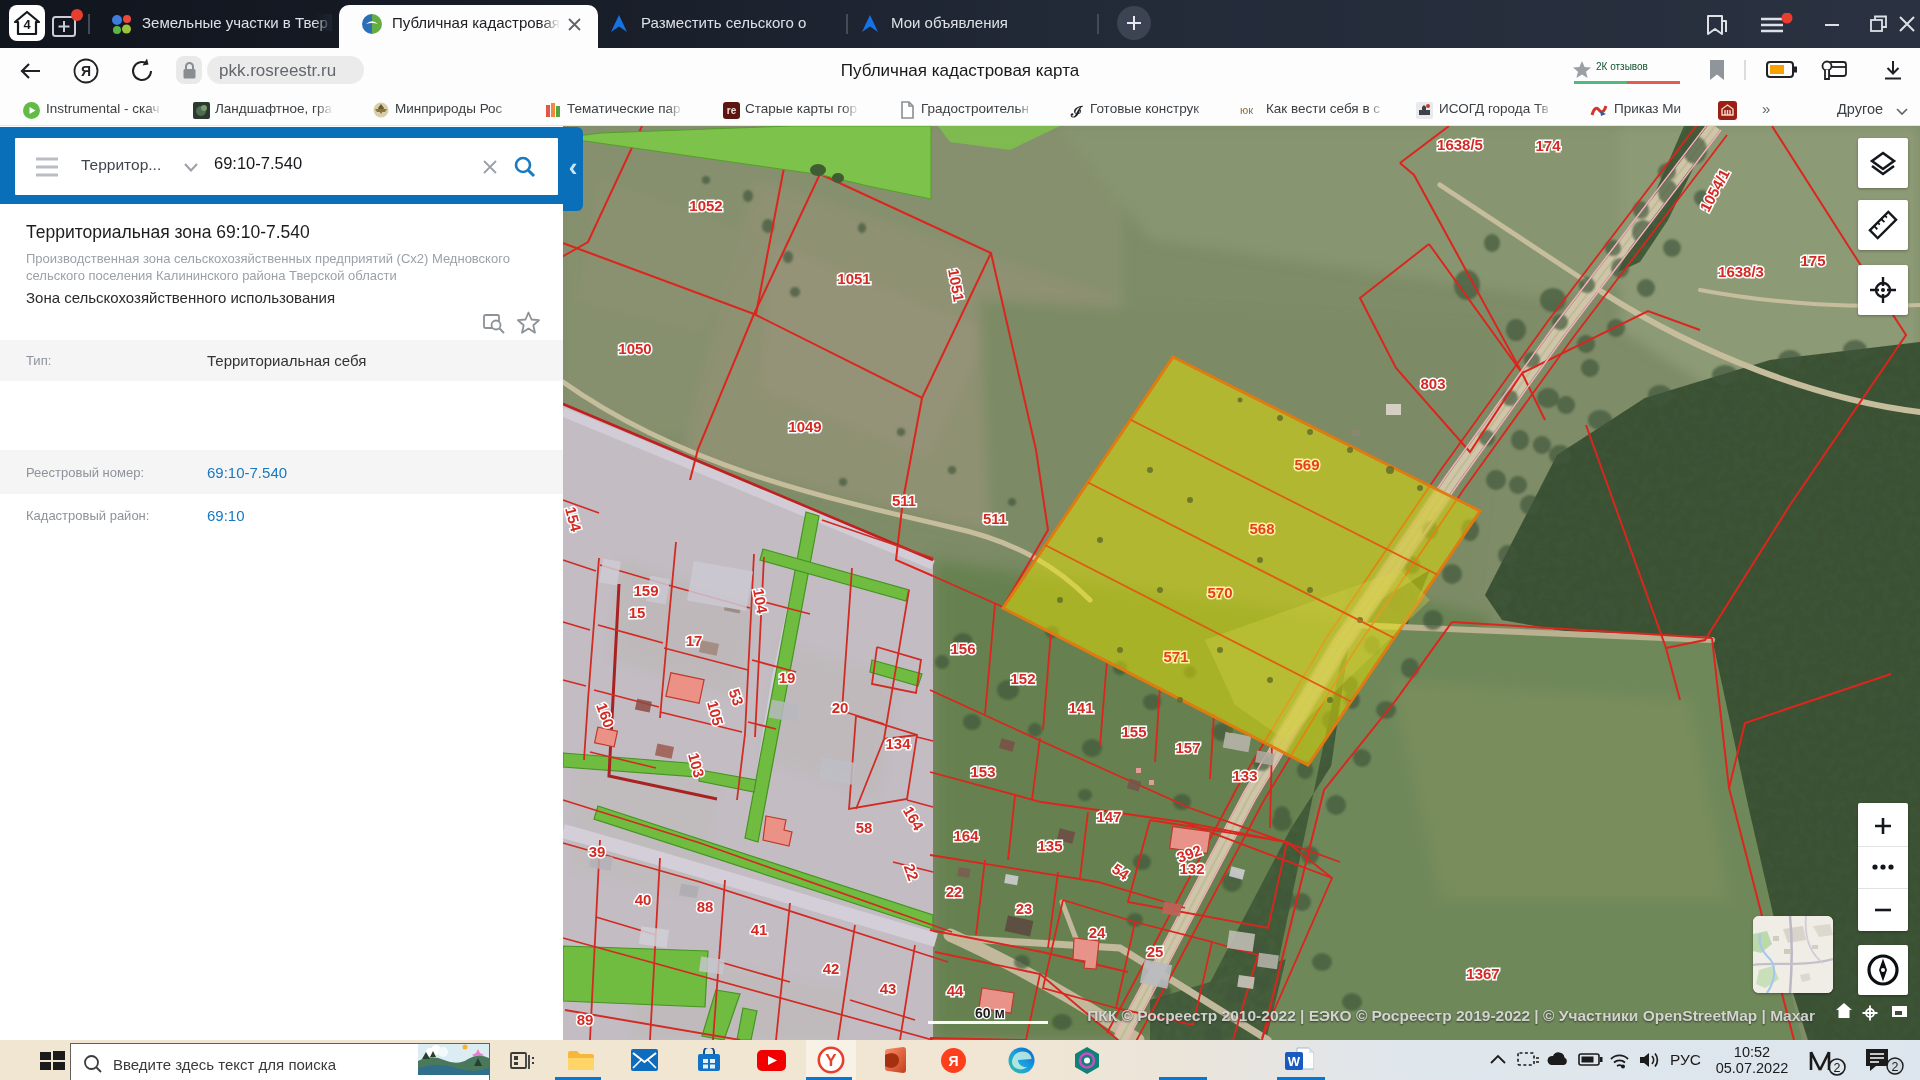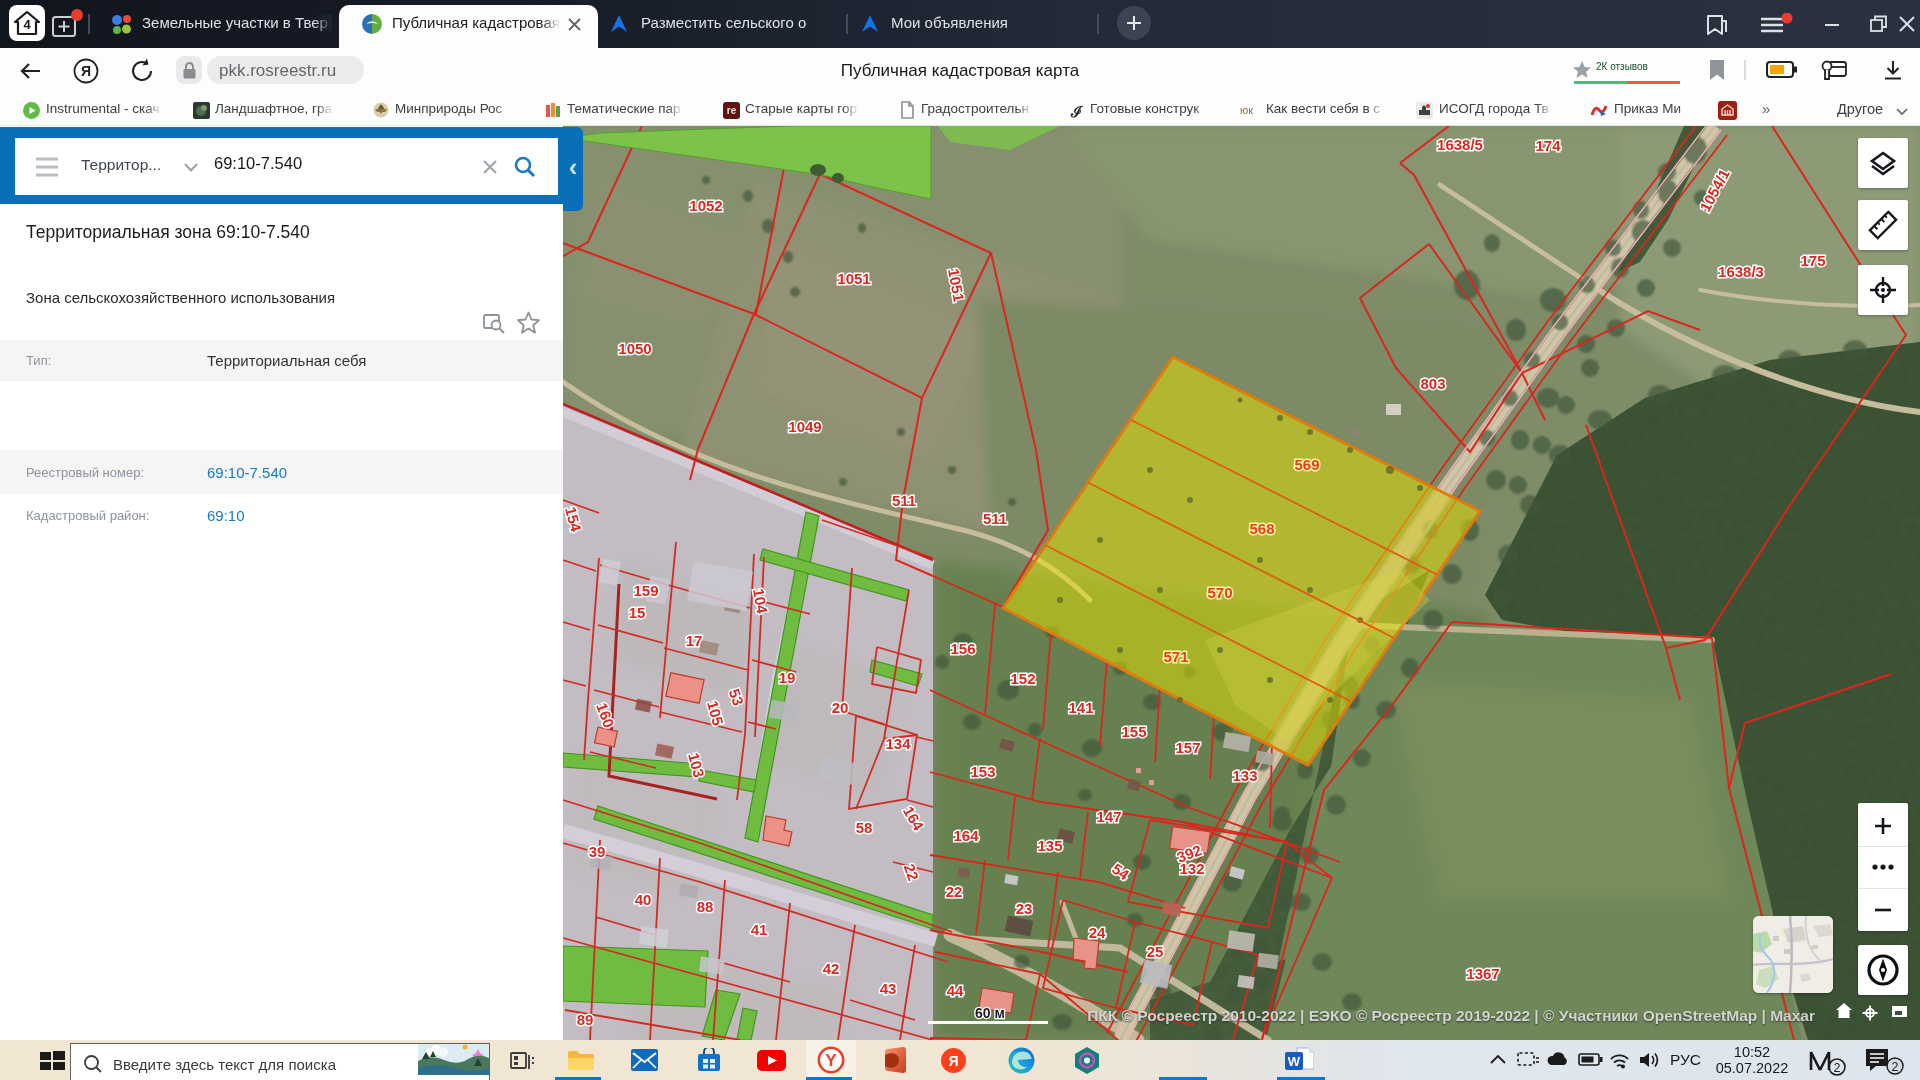--- a/index.html
+++ b/index.html
@@ -717,20 +717,21 @@
     <div class="abs" style="left:199px;top:16px;font-size:16.5px;color:#16181b">69:10-7.540</div>
     <svg class="abs" style="left:466px;top:20px" width="18" height="18">
           <path d="M3 3 L15 15 M15 3 L3 15" stroke="#9aa1a8" stroke-width="1.8"></path>
         </svg>
     <svg class="abs" style="left:498px;top:17px" width="24" height="24">
           <circle cx="10" cy="10" r="7" fill="none" stroke="#1a7ac0" stroke-width="2.6"></circle>
           <path d="M15.5 15.5 L21 21" stroke="#1a7ac0" stroke-width="3"></path>
         </svg>
   </div>
   <div class="abs" style="left:26px;top:96px;font-size:17.5px;font-weight:normal;color:#1c1c1c">Территориальная зона 69:10-7.540</div>
+  <div class="abs" style="left:26px;top:124px;width:512px;font-size:13px;color:#9ba1a8;line-height:17px">Производственная зона сельскохозяйственных предприятий (Сх2) Медновского сельского поселения Калининского района Тверской области</div>
   <div class="abs" style="left:26px;top:163px;font-size:15px;color:#2a2a2a">Зона сельскохозяйственного использования</div>
   <svg class="abs" style="left:483px;top:186px" width="24" height="22">
         <rect x="1" y="3" width="15" height="13" rx="1.5" fill="none" stroke="#8b9298" stroke-width="1.8"></rect>
         <circle cx="13" cy="13" r="4.5" fill="#fff" stroke="#8b9298" stroke-width="1.8"></circle>
         <path d="M16.5 16.5 L21 21" stroke="#8b9298" stroke-width="2"></path>
       </svg>
   <svg class="abs" style="left:517px;top:185px" width="23" height="23">
         <path d="M11.5 1.5 L14.5 8.5 L22 9.2 L16.3 14.2 L18 21.7 L11.5 17.6 L5 21.7 L6.7 14.2 L1 9.2 L8.5 8.5 Z" fill="none" stroke="#8b9298" stroke-width="1.8" stroke-linejoin="round"></path>
       </svg>
   <div class="srow" style="top:214px;height:41px;background:#f5f5f6">

